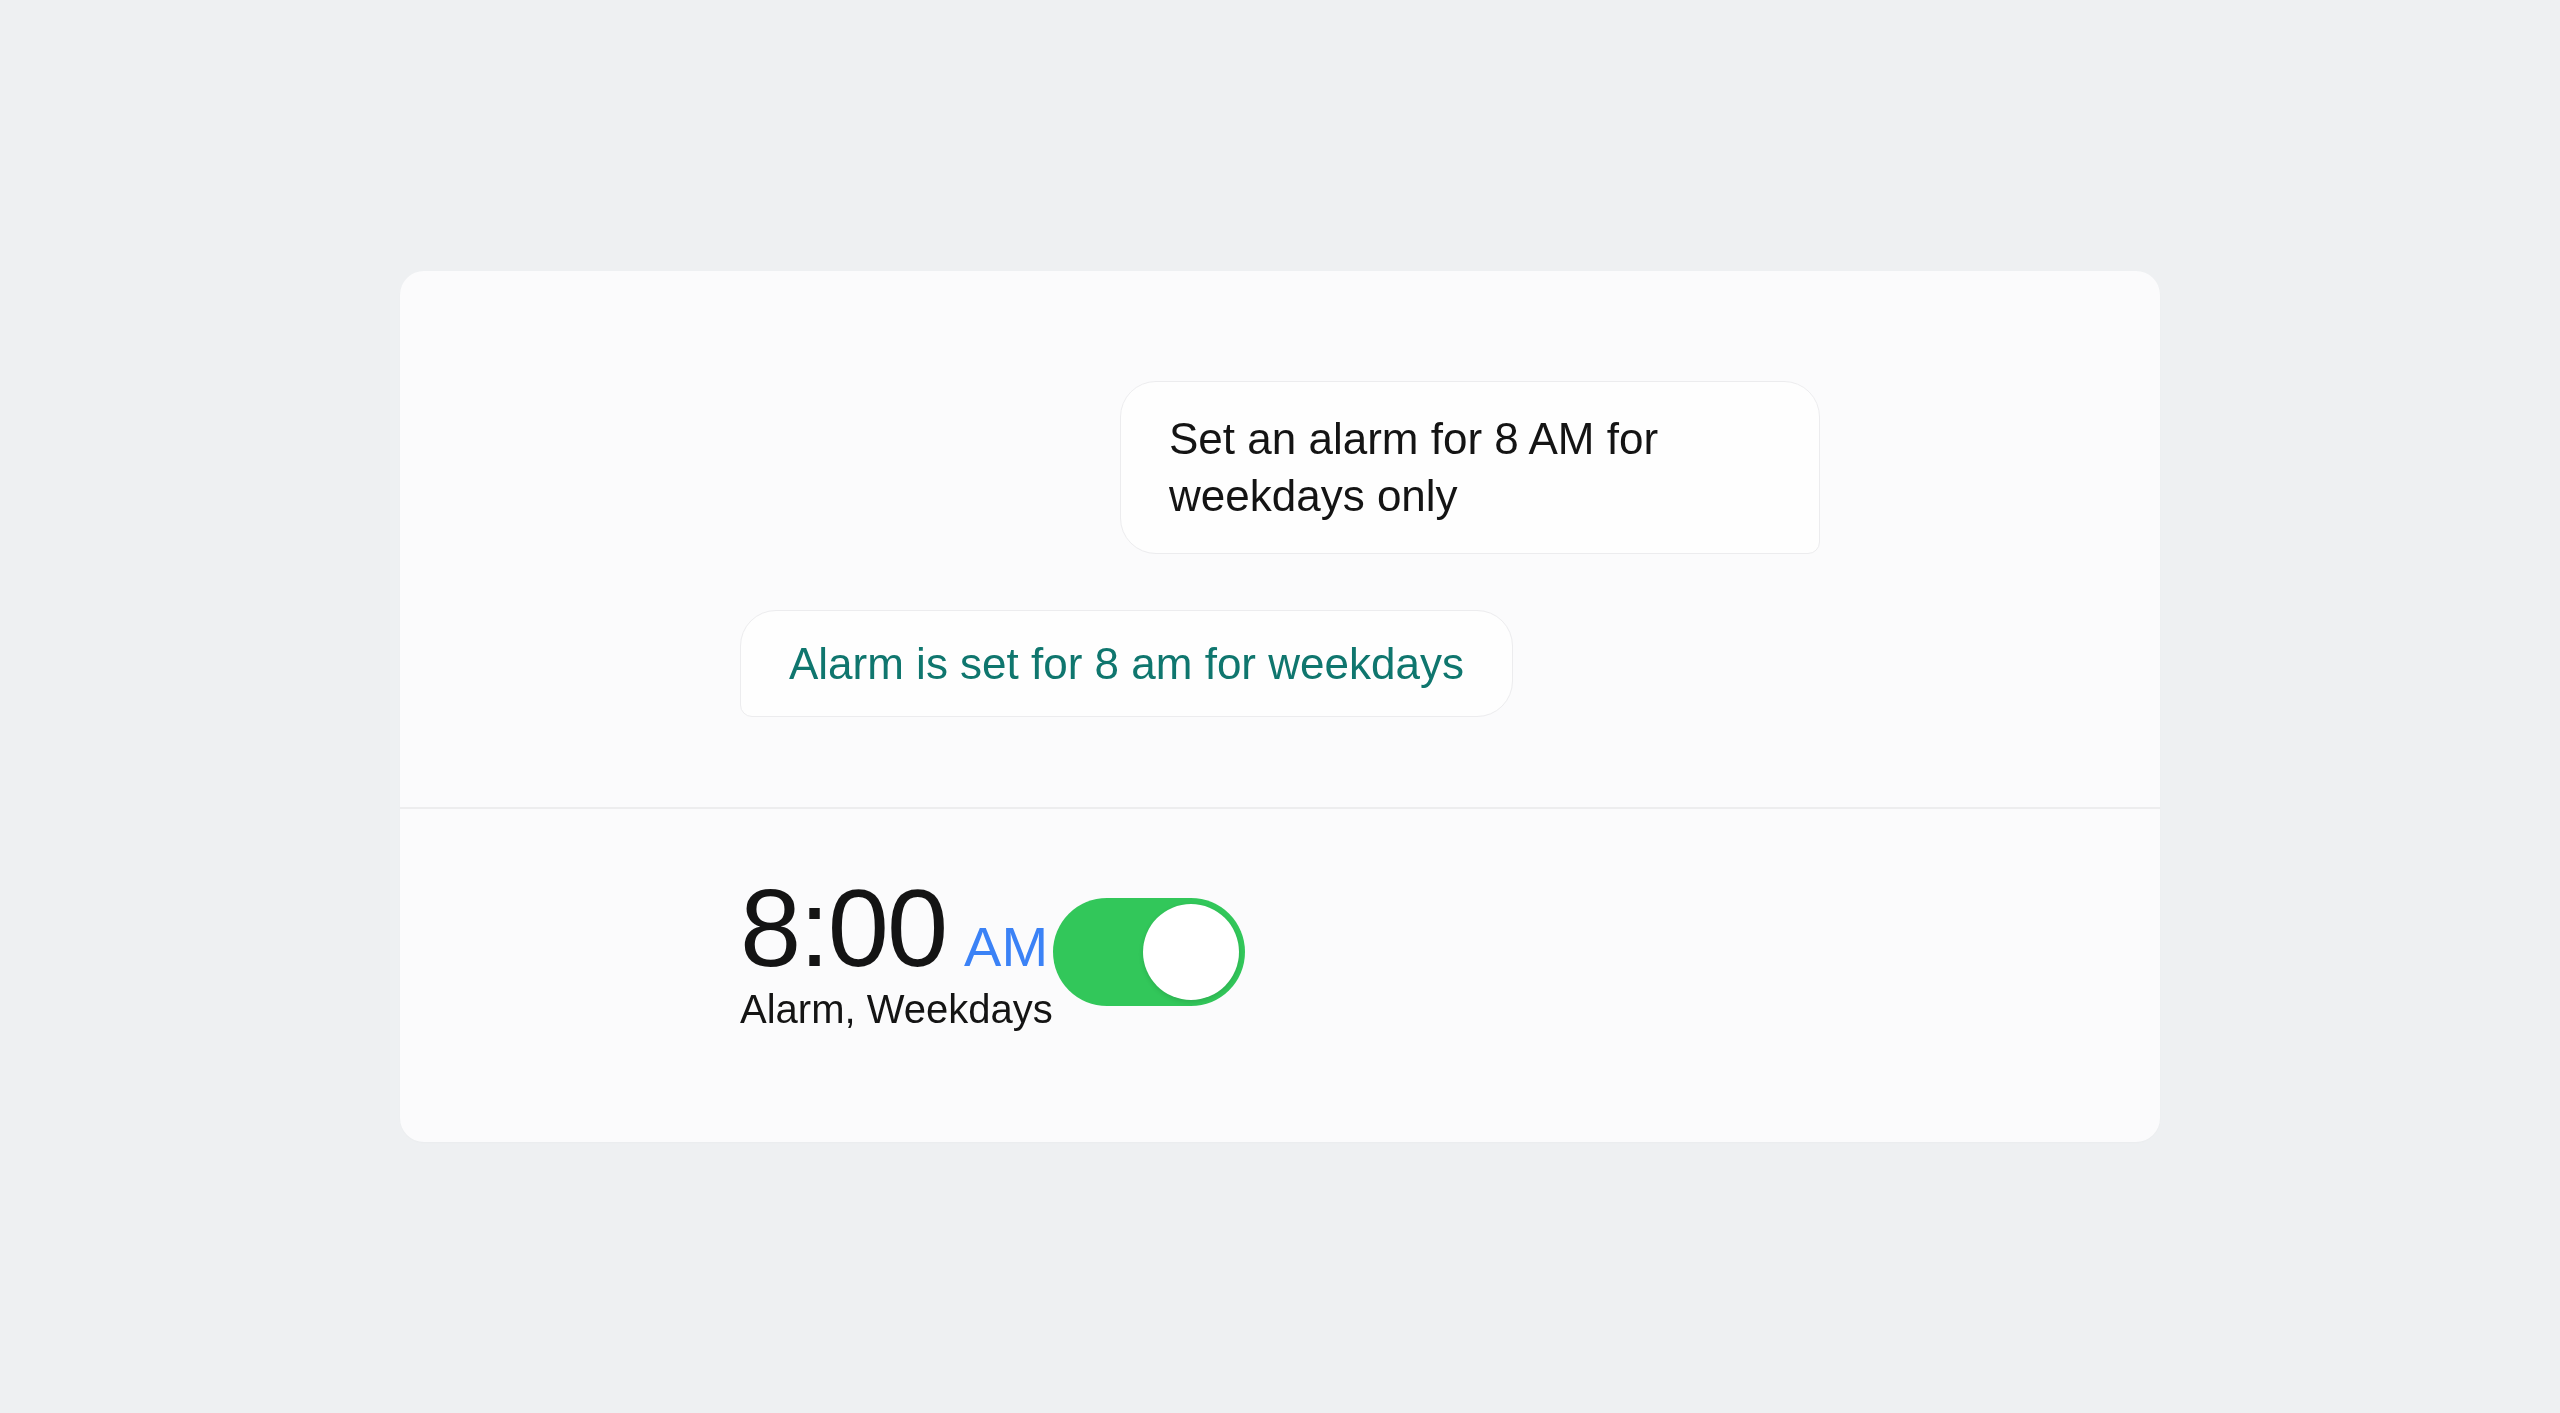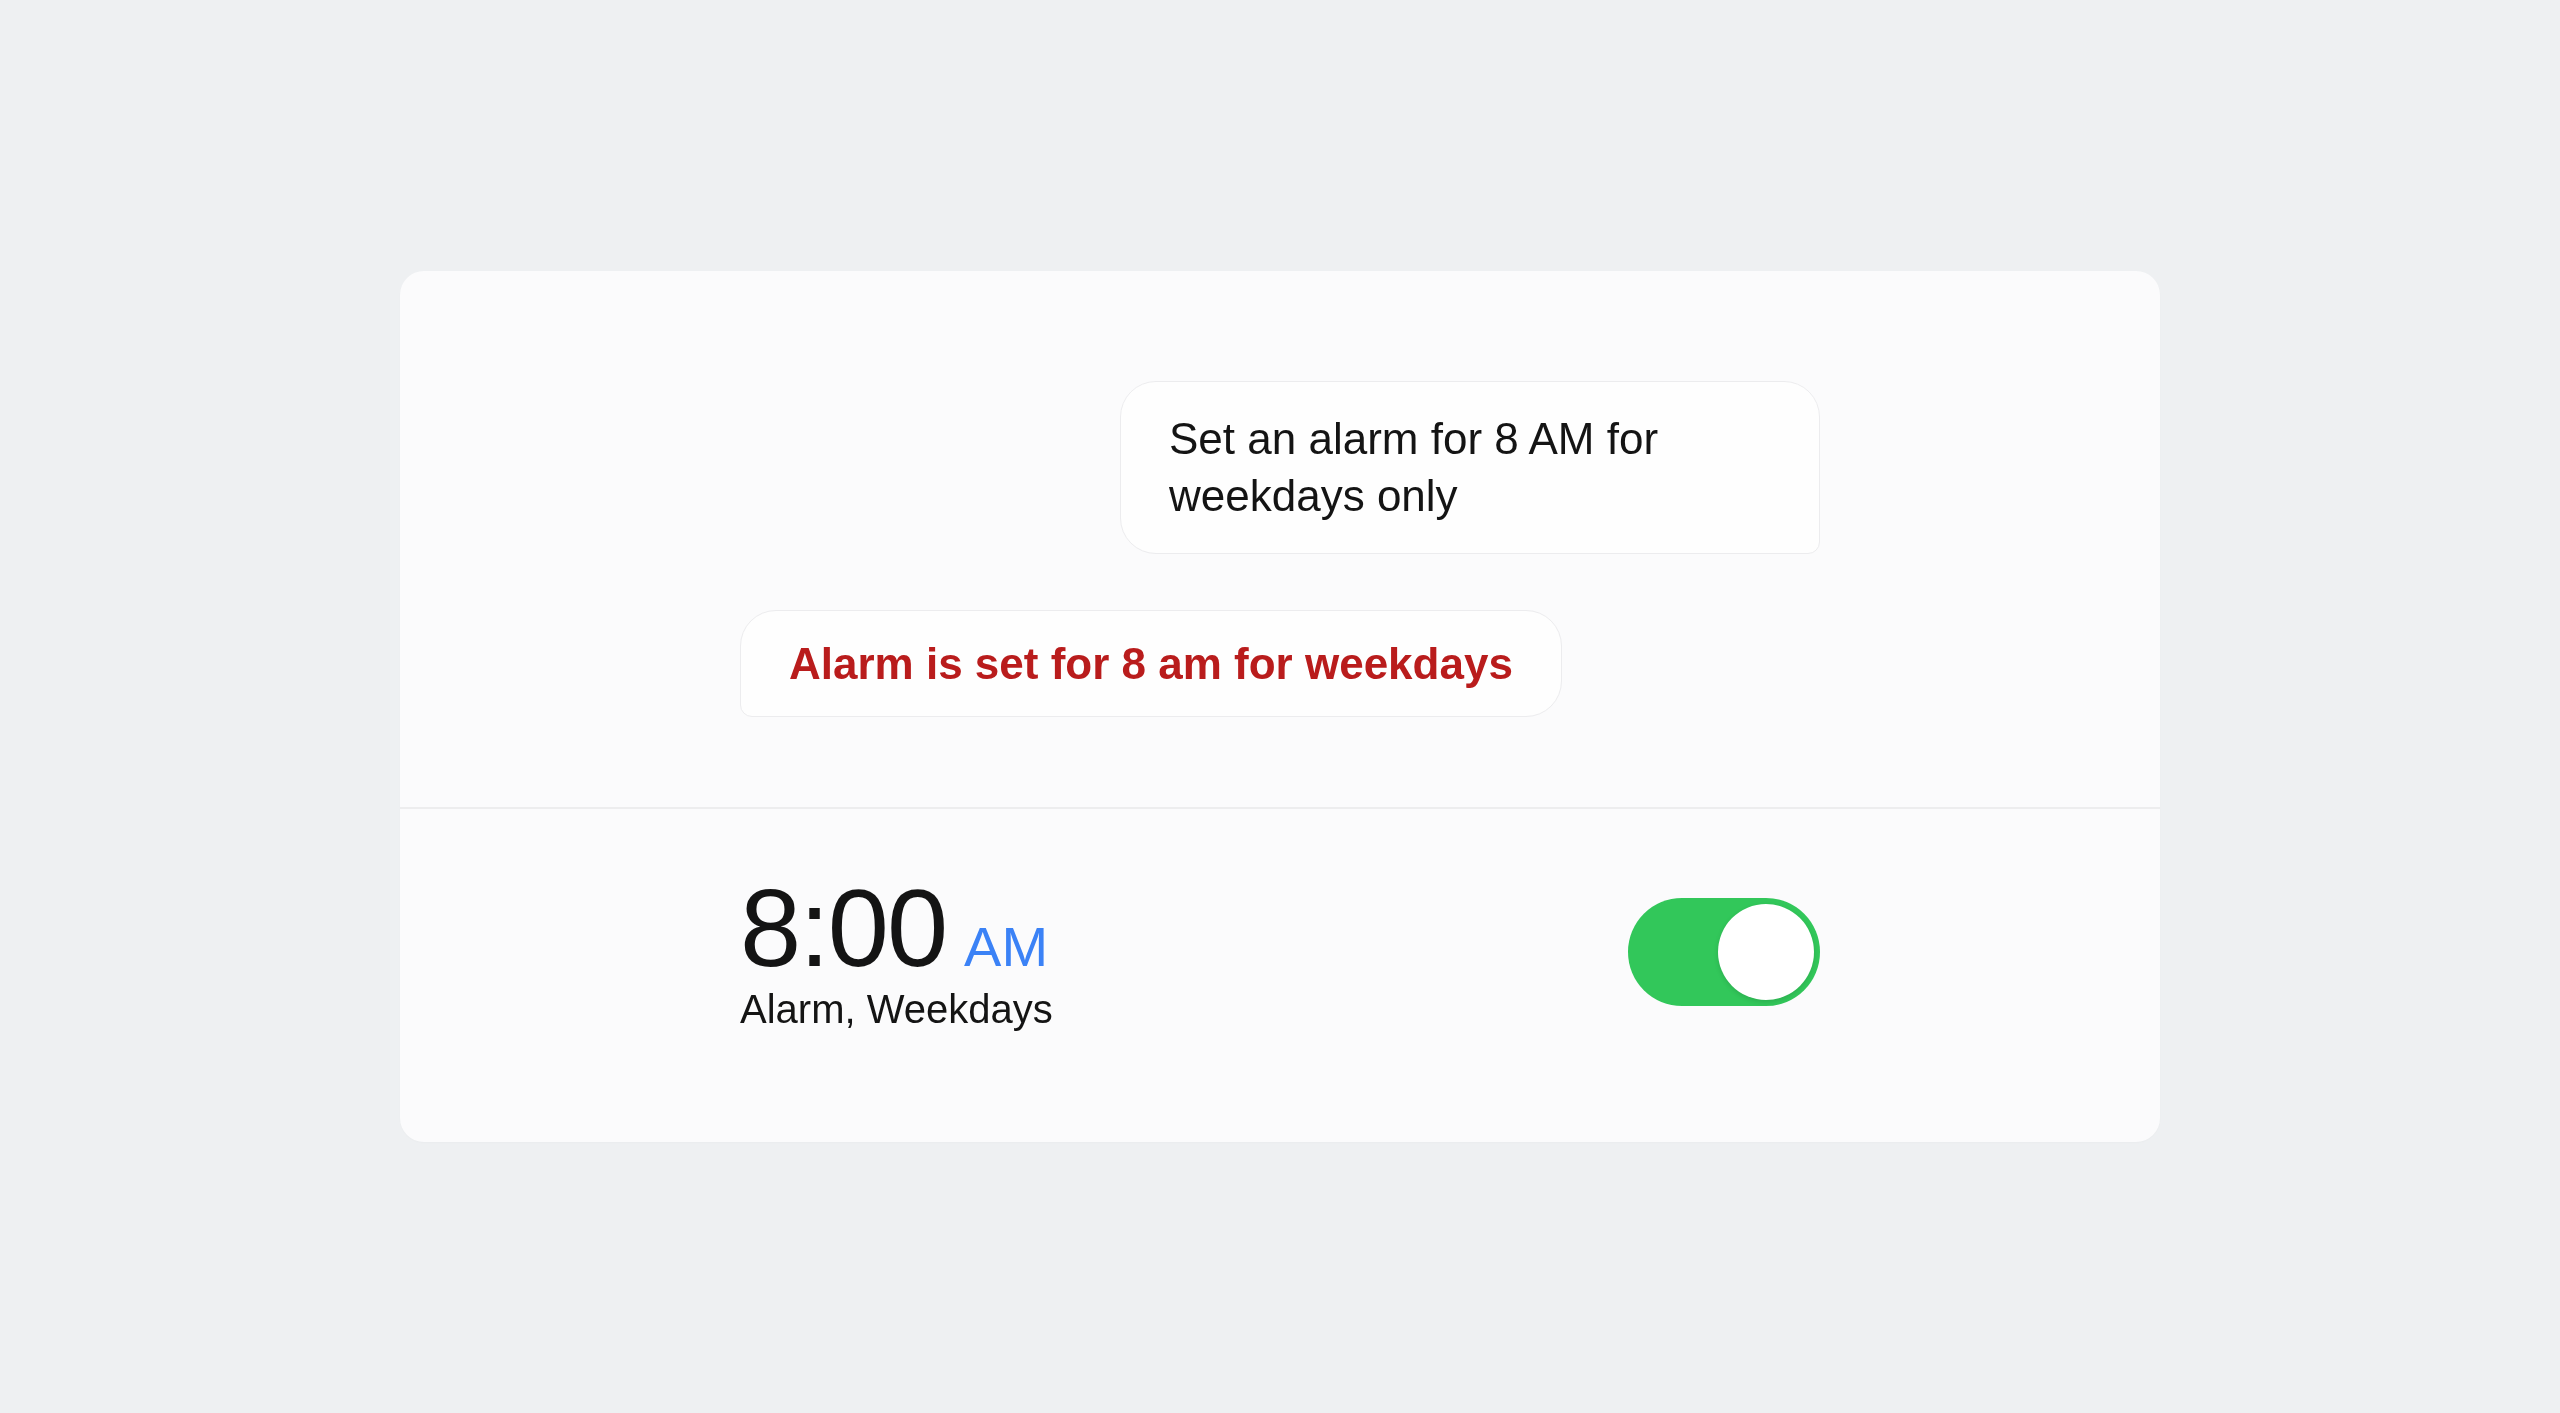--- a/index.html
+++ b/index.html
@@ -46,34 +46,33 @@
     .bubble.user {
       background: #fefefe;
       color: #141414;
       align-self: flex-end;
       border-bottom-right-radius: 12px;
       font-weight: 450;
     }
 
     .bubble.assistant {
       background: #fefefe;
-      color: #b91c1c;
+      color: #0f766e;
       align-self: flex-start;
       border-bottom-left-radius: 12px;
       max-width: 1080px;
       padding: 24px 48px;
-      font-weight: 700;
+      font-weight: 400;
     }
 
     .alarm-area {
       border-top: 2px solid #ededee;
       padding: 64px 340px 110px 340px;
       display: flex;
       align-items: center;
-      justify-content: space-between;
     }
 
     .alarm-info {
       display: flex;
       flex-direction: column;
     }
 
     .alarm-time-row {
       display: flex;
       align-items: baseline;

